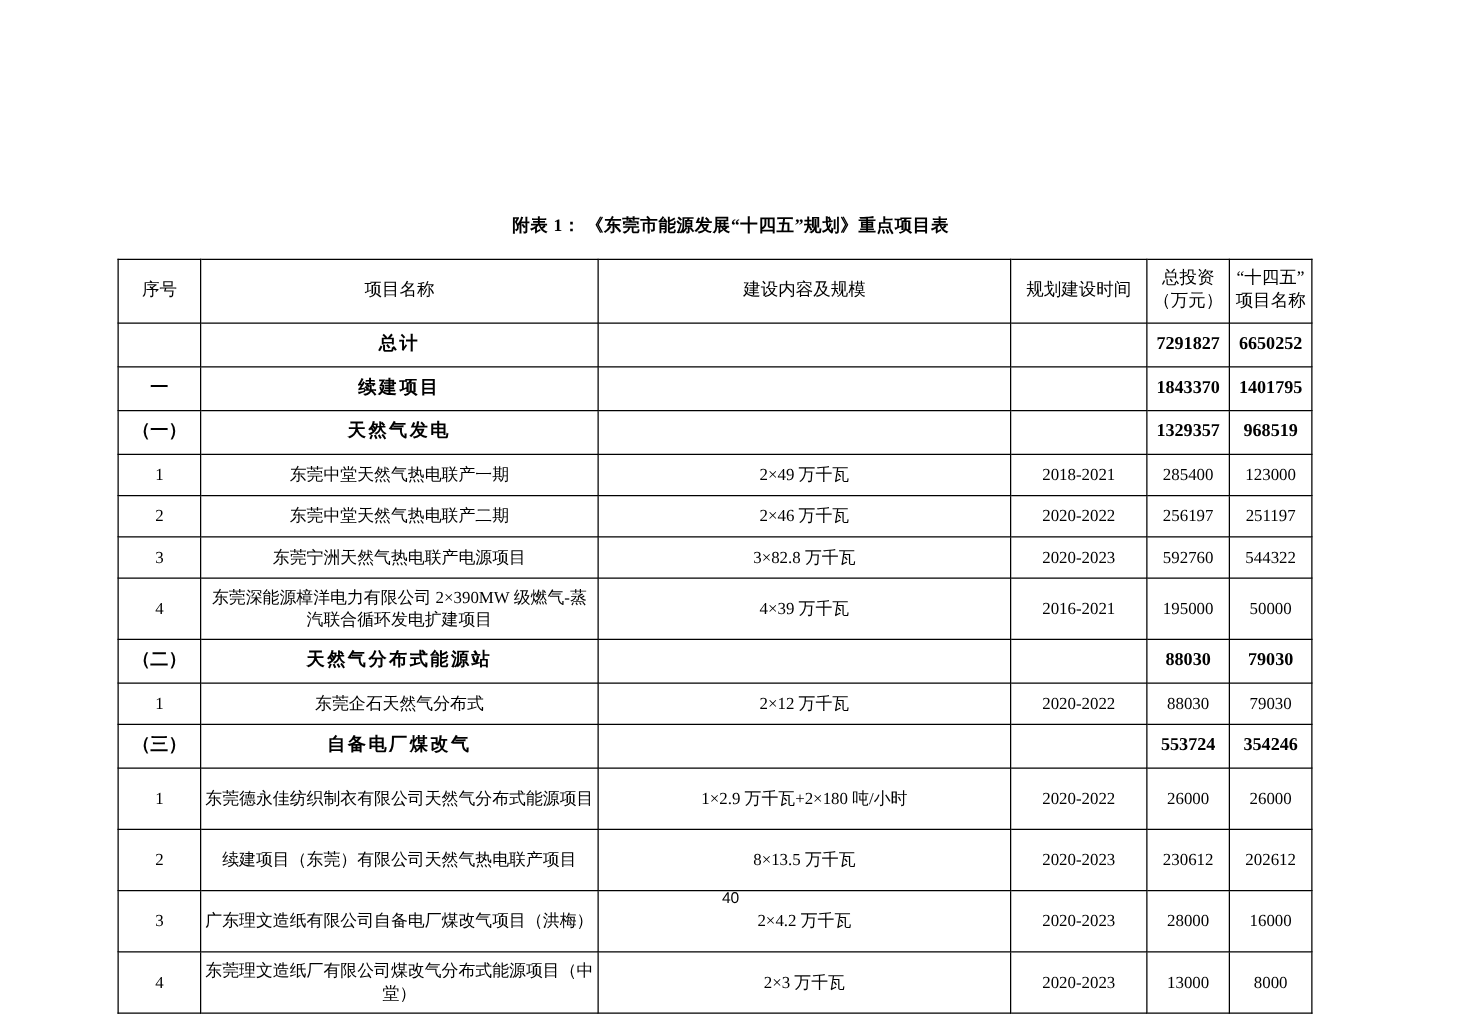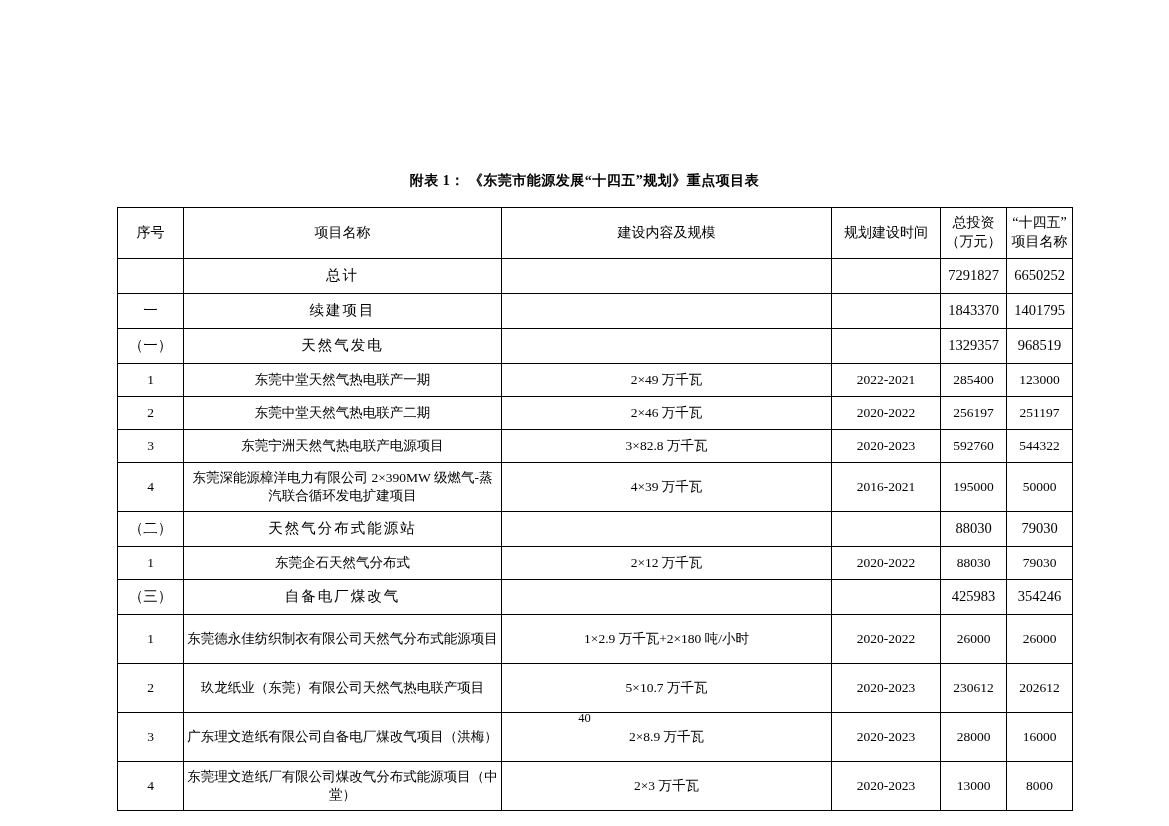--- a/index.html
+++ b/index.html
@@ -29,21 +29,21 @@
     top: 172px;
     width: 1169px;
     text-align: center;
     font-size: 14px;
     font-weight: bold;
     letter-spacing: 0.5px;
     font-family: "Liberation Serif", "DejaVu Serif", serif;
   }
   table.maintable {
     position: absolute;
-    left: 117px;
+    left: 94px;
     top: 207px;
     width: 955px;
     border-collapse: collapse;
     table-layout: fixed;
     font-size: 13.5px;
     border-radius: 30px;
   }
   table.maintable td, table.maintable th {
     border: 1px solid #000;
     padding: 3px 2px;
@@ -62,21 +62,21 @@
 
   thead td {
     height: 44px;
     font-size: 14px;
   }
   .hdr-small {
     font-size: 14px;
     line-height: 1.25;
   }
   tr.section td {
-    font-weight: normal;
+    font-weight: bold;
     height: 28px;
     font-size: 14.5px;
   }
   tr.section td.namecell {
     letter-spacing: 2px;
   }
   tr.datarow td {
     height: 26px;
   }
   tr.datarow.tall td {
@@ -85,21 +85,21 @@
   .namecell-normal {
     font-size: 13.5px;
   }
   .pagenum {
     position: absolute;
     left: 0;
     top: 711px;
     width: 1169px;
     text-align: center;
     font-size: 12.5px;
-    font-family: Liberation Serif, serif;
+    font-family: Liberation Sans, sans-serif;
   }
 </style>
 </head>
 <body>
 
 <div class="page">
 
   <div class="title">附表 1： 《东莞市能源发展“十四五”规划》重点项目表</div>
 
   <table class="maintable">
@@ -153,21 +153,21 @@
         <td></td>
         <td></td>
         <td>1329357</td>
         <td>968519</td>
       </tr>
 
       <tr class="datarow">
         <td>1</td>
         <td class="namecell-normal">东莞中堂天然气热电联产一期</td>
         <td>2×49 万千瓦</td>
-        <td>2022-2021</td>
+        <td>2018-2021</td>
         <td>285400</td>
         <td>123000</td>
       </tr>
 
       <tr class="datarow">
         <td>2</td>
         <td class="namecell-normal">东莞中堂天然气热电联产二期</td>
         <td>2×46 万千瓦</td>
         <td>2020-2022</td>
         <td>256197</td>
@@ -208,46 +208,46 @@
         <td>2020-2022</td>
         <td>88030</td>
         <td>79030</td>
       </tr>
 
       <tr class="section">
         <td>（三）</td>
         <td class="namecell">自备电厂煤改气</td>
         <td></td>
         <td></td>
-        <td>425983</td>
+        <td>553724</td>
         <td>354246</td>
       </tr>
 
       <tr class="datarow tall">
         <td>1</td>
         <td class="namecell-normal">东莞德永佳纺织制衣有限公司天然气分布式能源项目</td>
         <td>1×2.9 万千瓦+2×180 吨/小时</td>
         <td>2020-2022</td>
         <td>26000</td>
         <td>26000</td>
       </tr>
 
       <tr class="datarow tall">
         <td>2</td>
-        <td class="namecell-normal">玖龙纸业（东莞）有限公司天然气热电联产项目</td>
-        <td>5×10.7 万千瓦</td>
+        <td class="namecell-normal">续建项目（东莞）有限公司天然气热电联产项目</td>
+        <td>8×13.5 万千瓦</td>
         <td>2020-2023</td>
         <td>230612</td>
         <td>202612</td>
       </tr>
 
       <tr class="datarow tall">
         <td>3</td>
         <td class="namecell-normal">广东理文造纸有限公司自备电厂煤改气项目（洪梅）</td>
-        <td>2×8.9 万千瓦</td>
+        <td>2×4.2 万千瓦</td>
         <td>2020-2023</td>
         <td>28000</td>
         <td>16000</td>
       </tr>
 
       <tr class="datarow tall">
         <td>4</td>
         <td class="namecell-normal">东莞理文造纸厂有限公司煤改气分布式能源项目（中堂）</td>
         <td>2×3 万千瓦</td>
         <td>2020-2023</td>

